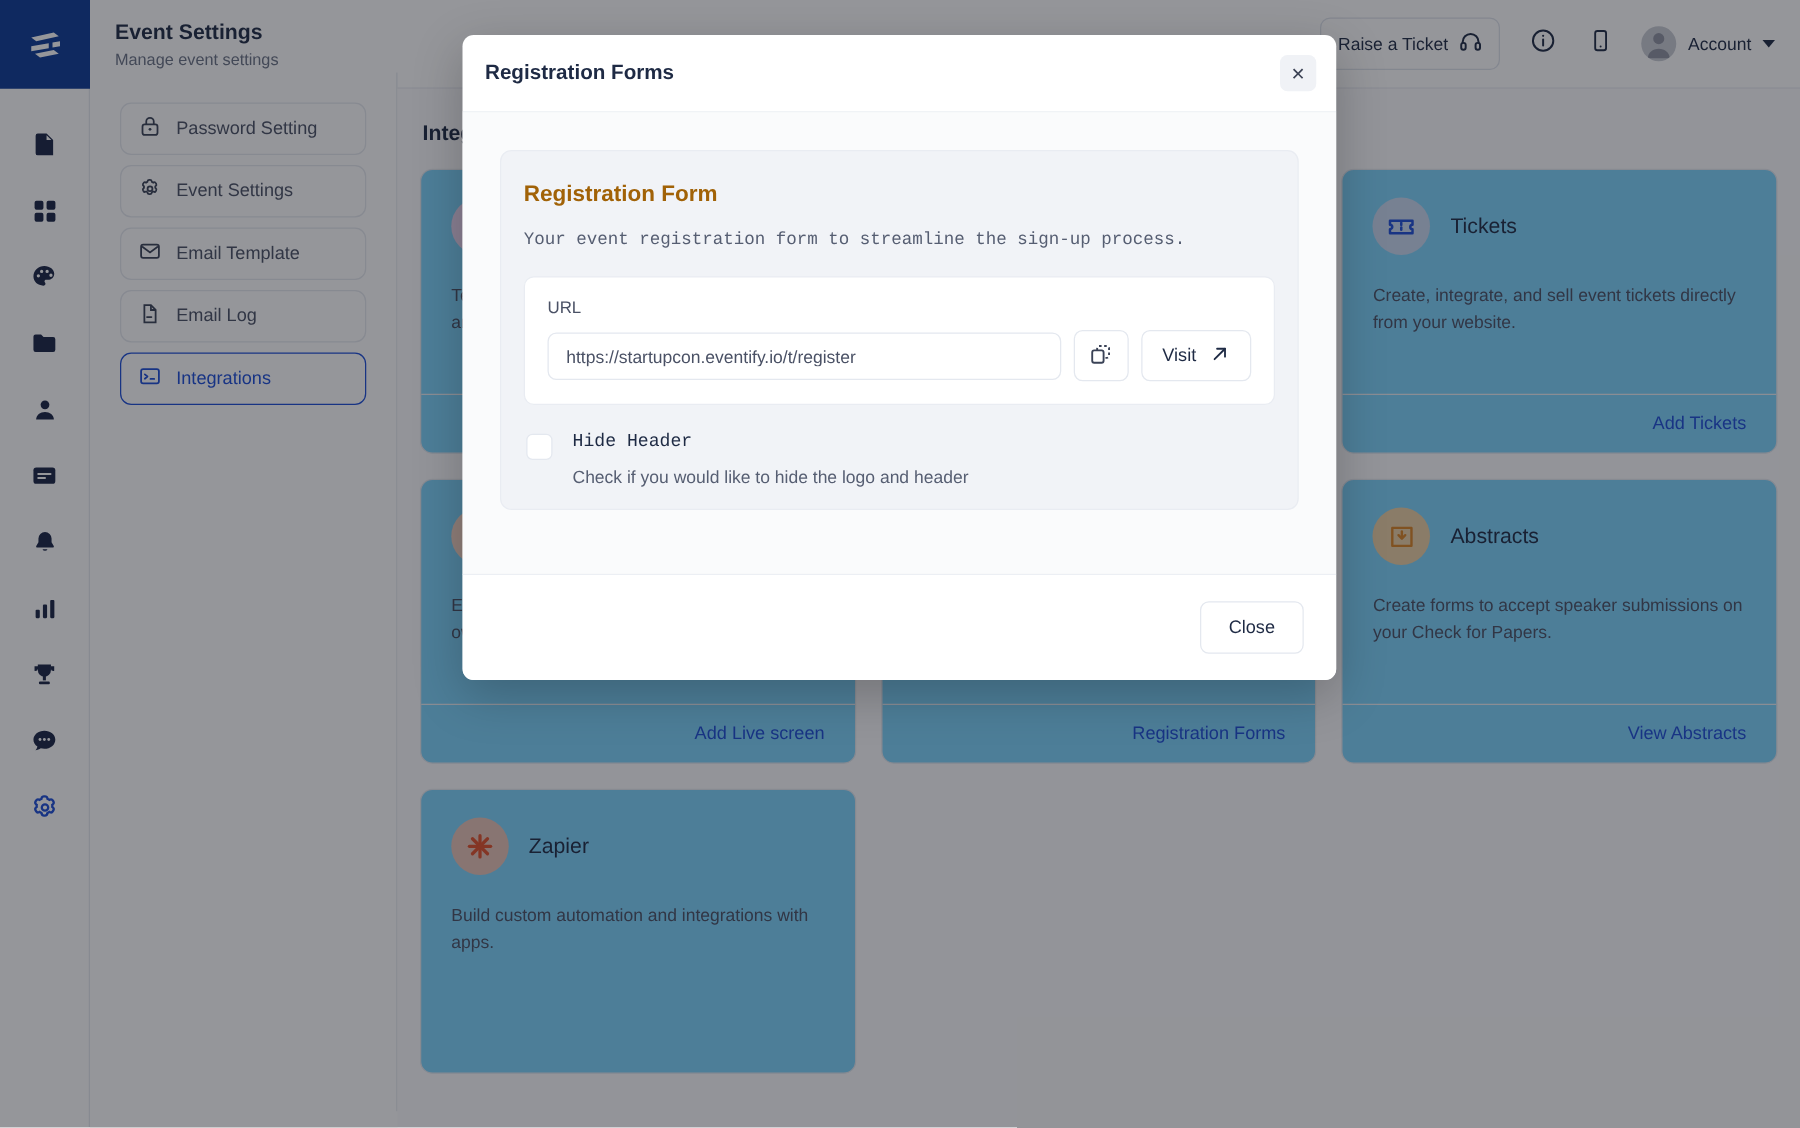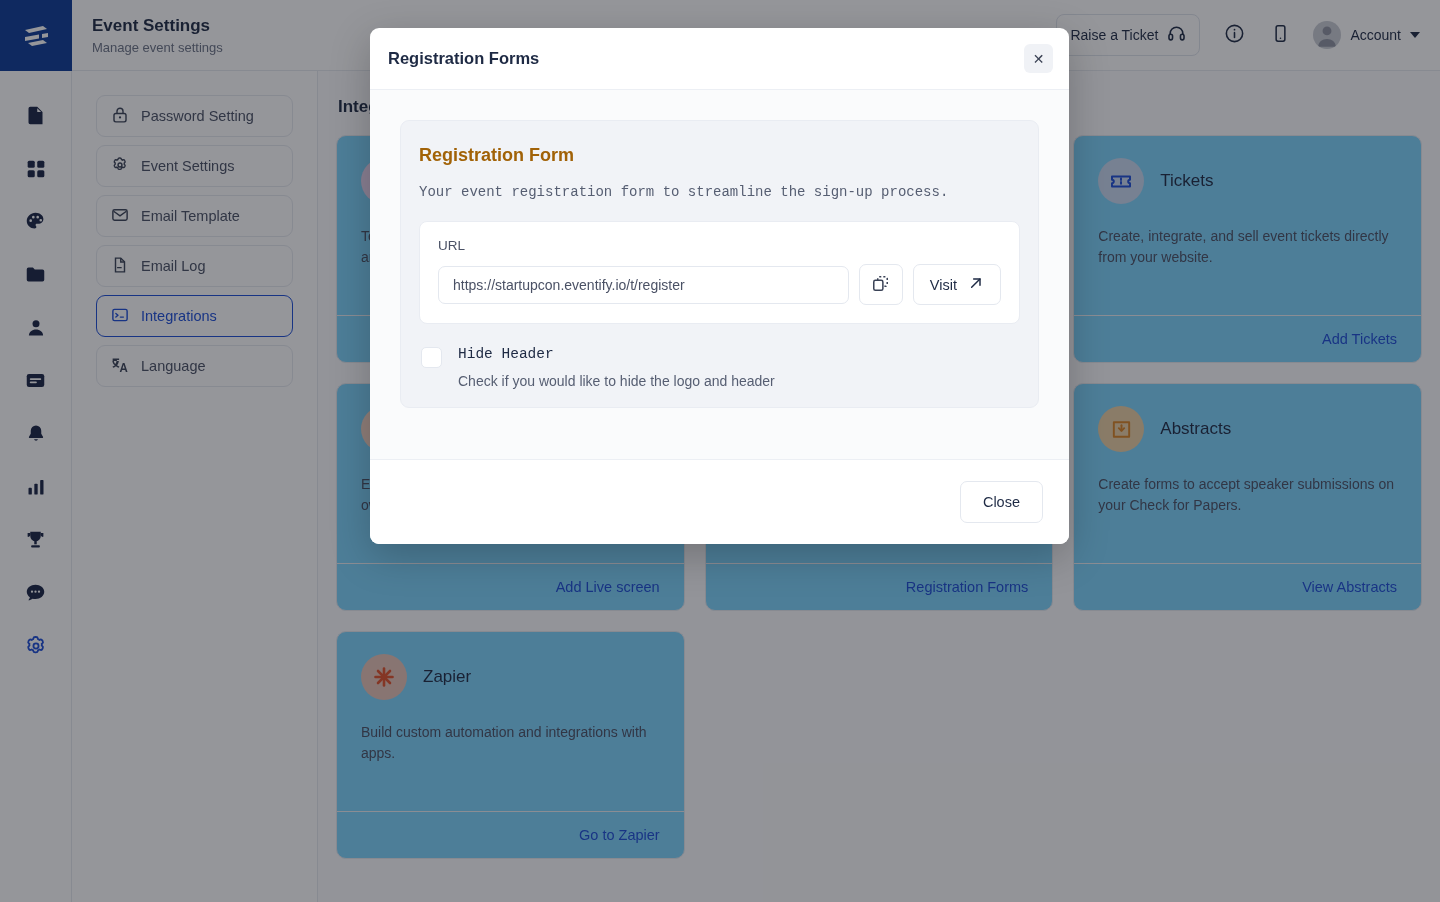--- a/index.html
+++ b/index.html
@@ -60,21 +60,21 @@
   .avatar {
     width: 28px; height: 28px; border-radius: 50%;
     background: #c9ccd4; display: flex; align-items: flex-end; justify-content: center;
     overflow: hidden;
   }
   .account-label { font-size: 14px; color: #1e2a44; }
   .caret { width: 0; height: 0; border-left: 5px solid transparent; border-right: 5px solid transparent; border-top: 6px solid #1e2a44; }
 
   
   .settings-nav {
-    position: absolute; left: 72px; top: 71px;
+    position: absolute; left: 72px; top: 58px;
     width: 246px; height: 831px;
     background: #ffffff;
     border-right: 1px solid #e6e9ef;
     padding: 24px;
   }
   .nav-item {
     display: flex; align-items: center; gap: 12px;
     height: 42px; padding: 0 14px;
     border: 1px solid #e6e9ef; border-radius: 9px;
     margin-bottom: 8px; cursor: pointer;
@@ -392,29 +392,20 @@
     <div class="nav-item active">
       <span>
         <svg width="18" height="18" viewBox="0 0 24 24" fill="none" stroke="#1d4ed8" stroke-width="1.9">
             <rect x="2.5" y="4.5" width="19" height="15" rx="2.2"></rect>
             <path d="M6.5 10l2.8 2.3-2.8 2.3" stroke-linecap="round" stroke-linejoin="round"></path>
             <line x1="12.5" y1="14.8" x2="16.5" y2="14.8" stroke-linecap="round"></line>
           </svg>
       </span>
       <span>Integrations</span>
     </div>
-    <div class="nav-item">
-      <span>
-        <svg width="18" height="18" viewBox="0 0 24 24" fill="#3a4256">
-            <path d="M2.2 3.4h8.6v1.8H7.9v1.3h2.6c-.3 2.4-1.2 4.3-2.5 5.7 1 .8 2.1 1.4 3.2 1.8l-.8 1.8c-1.4-.5-2.7-1.3-3.8-2.3-1.1 1-2.4 1.8-3.8 2.3l-.8-1.8c1.1-.4 2.2-1 3.2-1.8C3 10.8 2.1 8.9 1.8 6.5h2c.3 1.7.9 3.1 1.8 4.2.9-1.1 1.5-2.5 1.8-4.2H2.2V3.4z"></path>
-            <path d="M15.7 9.2h2.3l4 12.2h-2.2l-.9-2.9h-4.2l-.9 2.9h-2.2l4.1-12.2zm1.1 2.6l-1.5 4.9h3l-1.5-4.9z"></path>
-          </svg>
-      </span>
-      <span>Language</span>
-    </div>
   </div>
 
   <div class="main">
     <div class="page-title">Integrations</div>
     <div class="cards-grid">
 
       <div class="card">
         <div class="card-body">
           <div class="card-head">
             <span class="card-avatar" style="background:#e9d5f0">
@@ -536,23 +527,20 @@
               <svg width="24" height="24" viewBox="0 0 24 24" fill="none" stroke="#e0502a" stroke-width="2.6" stroke-linecap="round">
                   <line x1="12" y1="3.5" x2="12" y2="20.5"></line>
                   <line x1="3.5" y1="12" x2="20.5" y2="12"></line>
                   <line x1="6" y1="6" x2="18" y2="18"></line>
                   <line x1="18" y1="6" x2="6" y2="18"></line>
                 </svg>
             </span>
             <span class="card-title">Zapier</span>
           </div>
           <div class="card-desc">Build custom automation and integrations with apps.</div>
-        </div>
-        <div class="card-foot">
-          <span class="card-link">Go to Zapier</span>
         </div>
       </div>
 
     </div>
   </div>
 
   <div class="overlay"></div>
 
   <div class="modal">
     <div class="modal-header">

